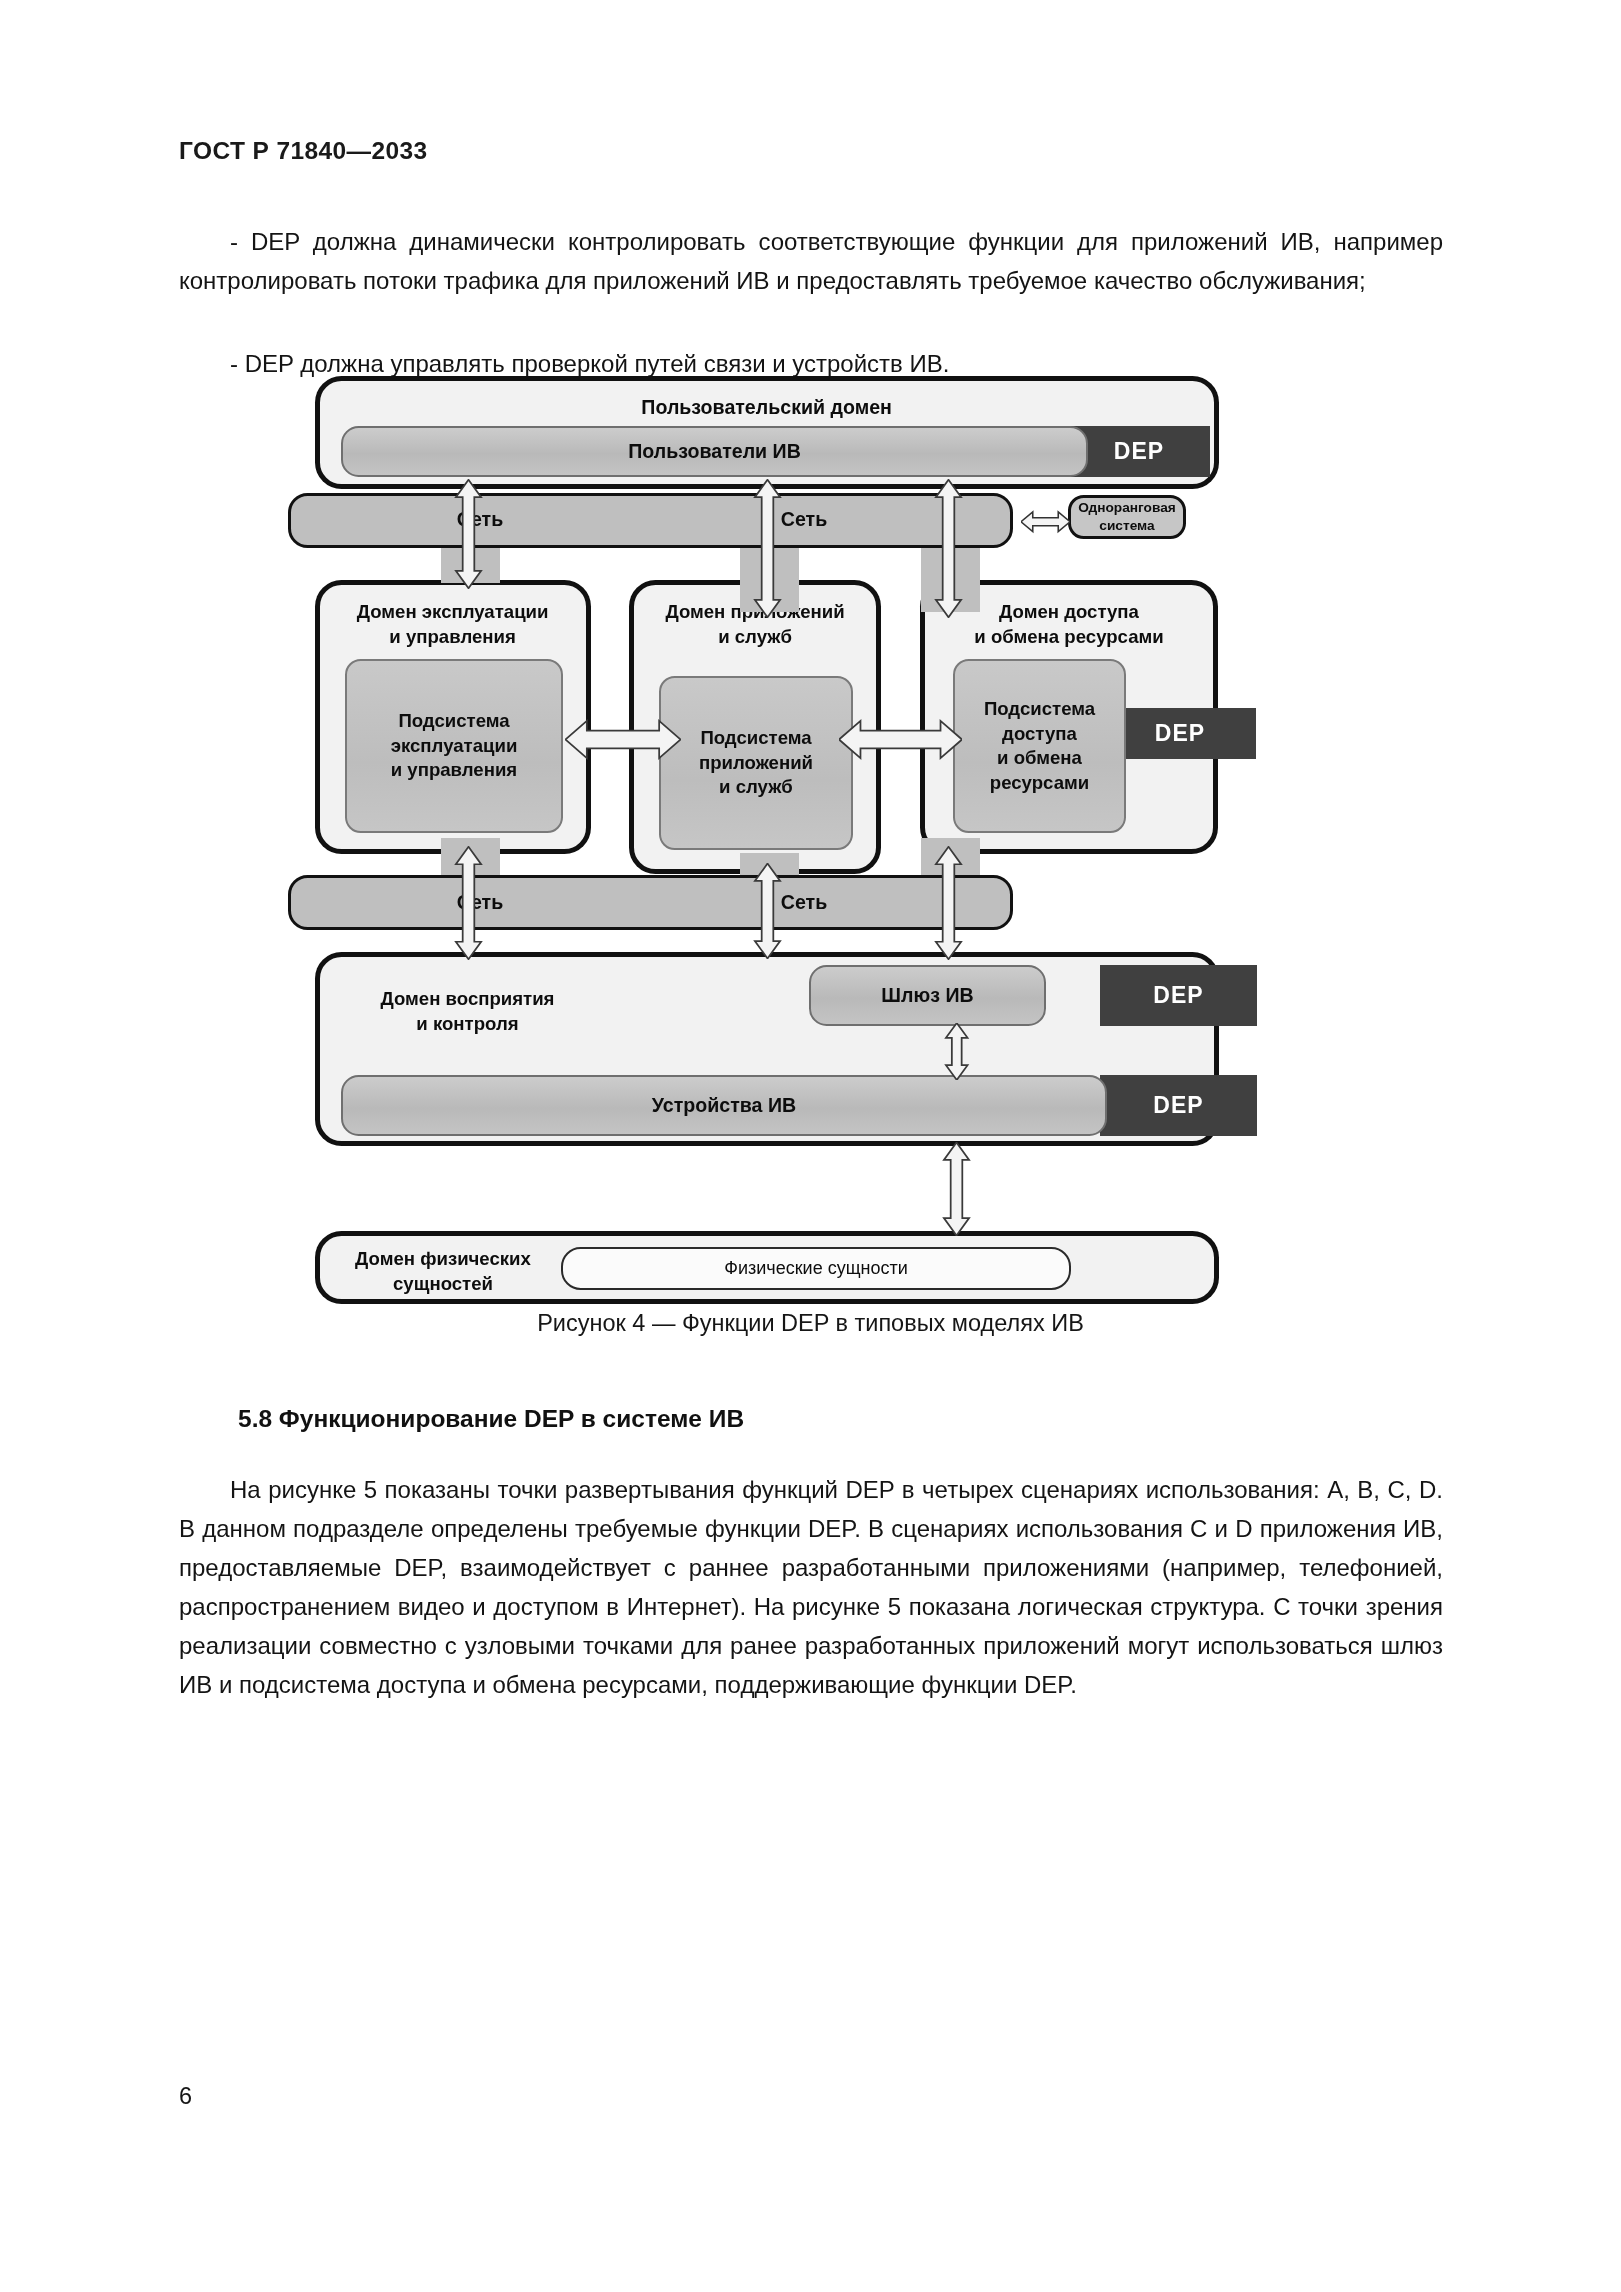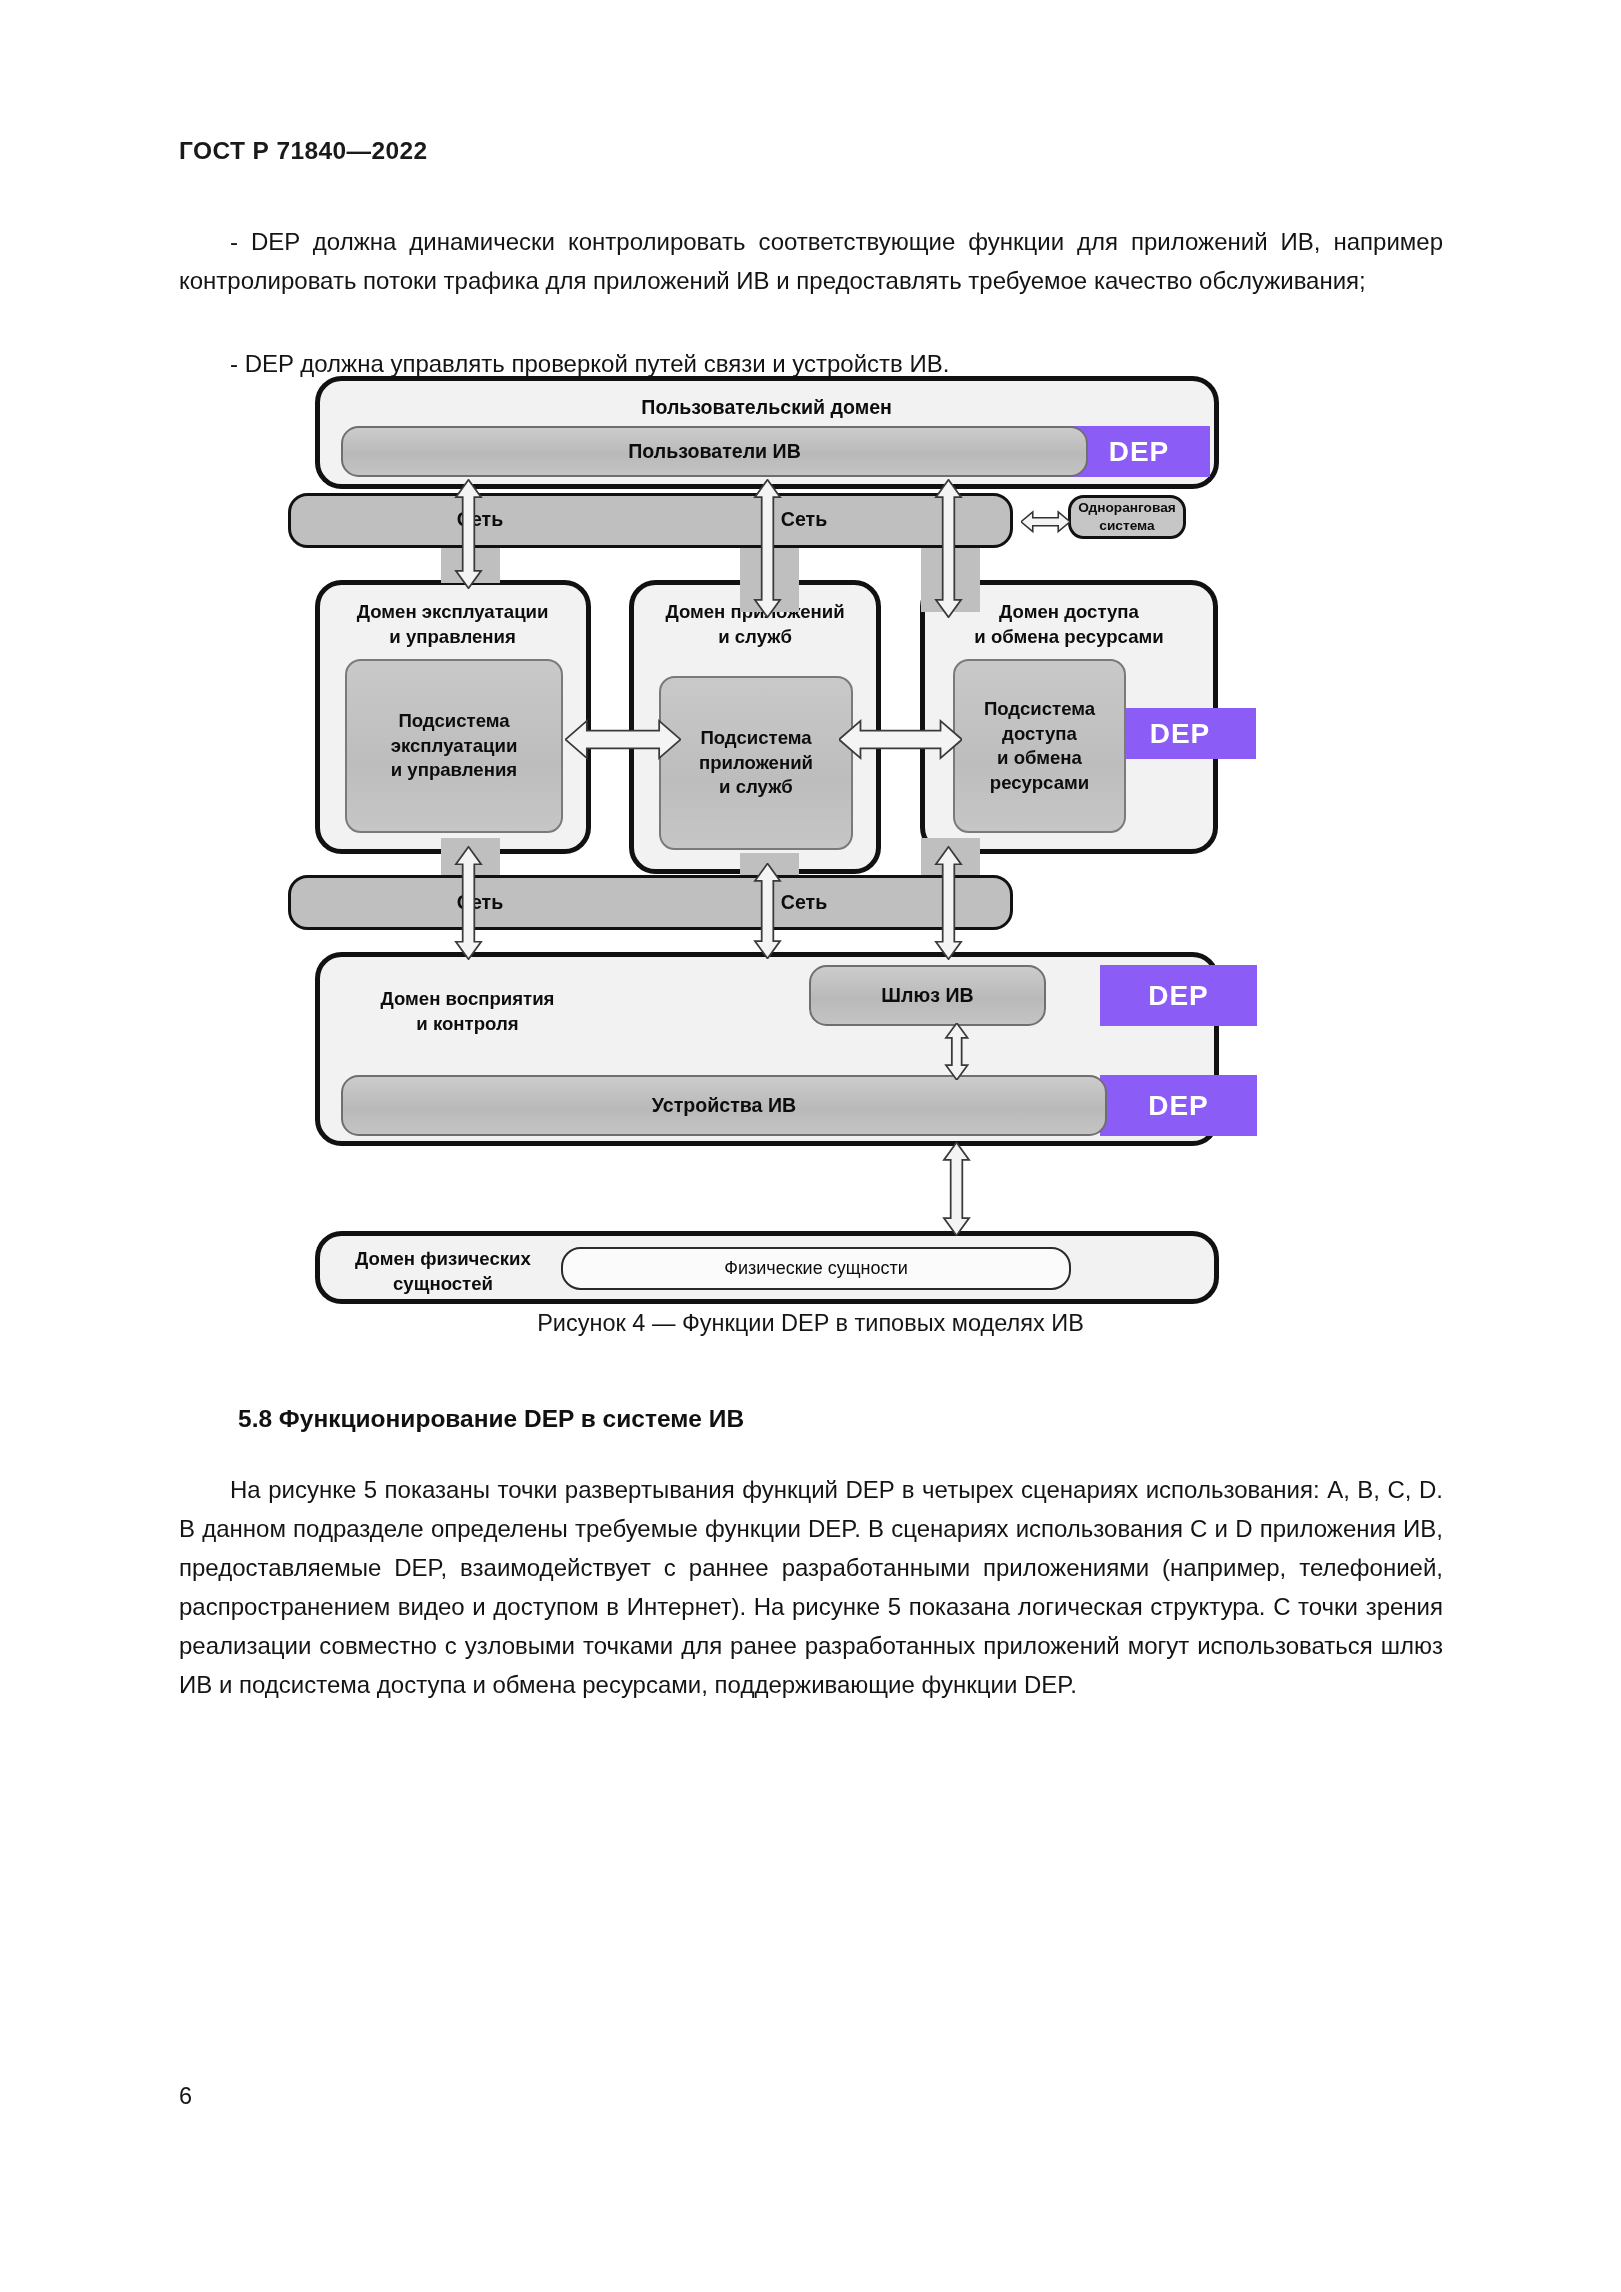--- a/index.html
+++ b/index.html
@@ -132,25 +132,25 @@
     text-align: center;
     font-size: 18.6px;
     font-weight: bold;
     line-height: 24.5px;
     color: #0d0d0d;
     white-space: pre-line;
   }
 
   
   .dep {
-    background: #8b5cf6;
-    display: flex;
-    align-items: center;
-    justify-content: center;
-    font-size: 28px;
+    background: #404040;
+    display: flex;
+    align-items: center;
+    justify-content: center;
+    font-size: 23px;
     font-weight: bold;
     color: #ffffff;
     letter-spacing: 1px;
     z-index: 4;
   }
 
   
   .net {
     background: #bfbfbf;
     border: 3.9px solid #111111;
@@ -207,21 +207,21 @@
 
   
   .arrow-v, .arrow-h { z-index: 7; }
   .arrow-v svg, .arrow-h svg { display: block; }
 </style>
 </head>
 <body>
 
 <div class="page">
 
-  <div class="doc-header">ГОСТ Р 71840—2022</div>
+  <div class="doc-header">ГОСТ Р 71840—2033</div>
 
   <div class="body-block bullet-1">
     <p class="indent">- DEP должна динамически контролировать соответствующие функции для приложений ИВ, например контролировать потоки трафика для приложений ИВ и предоставлять требуемое качество обслуживания;</p>
   </div>
 
   <div class="body-block bullet-2">
     <p class="indent">- DEP должна управлять проверкой путей связи и устройств ИВ.</p>
   </div>
 
   <div class="figure">

